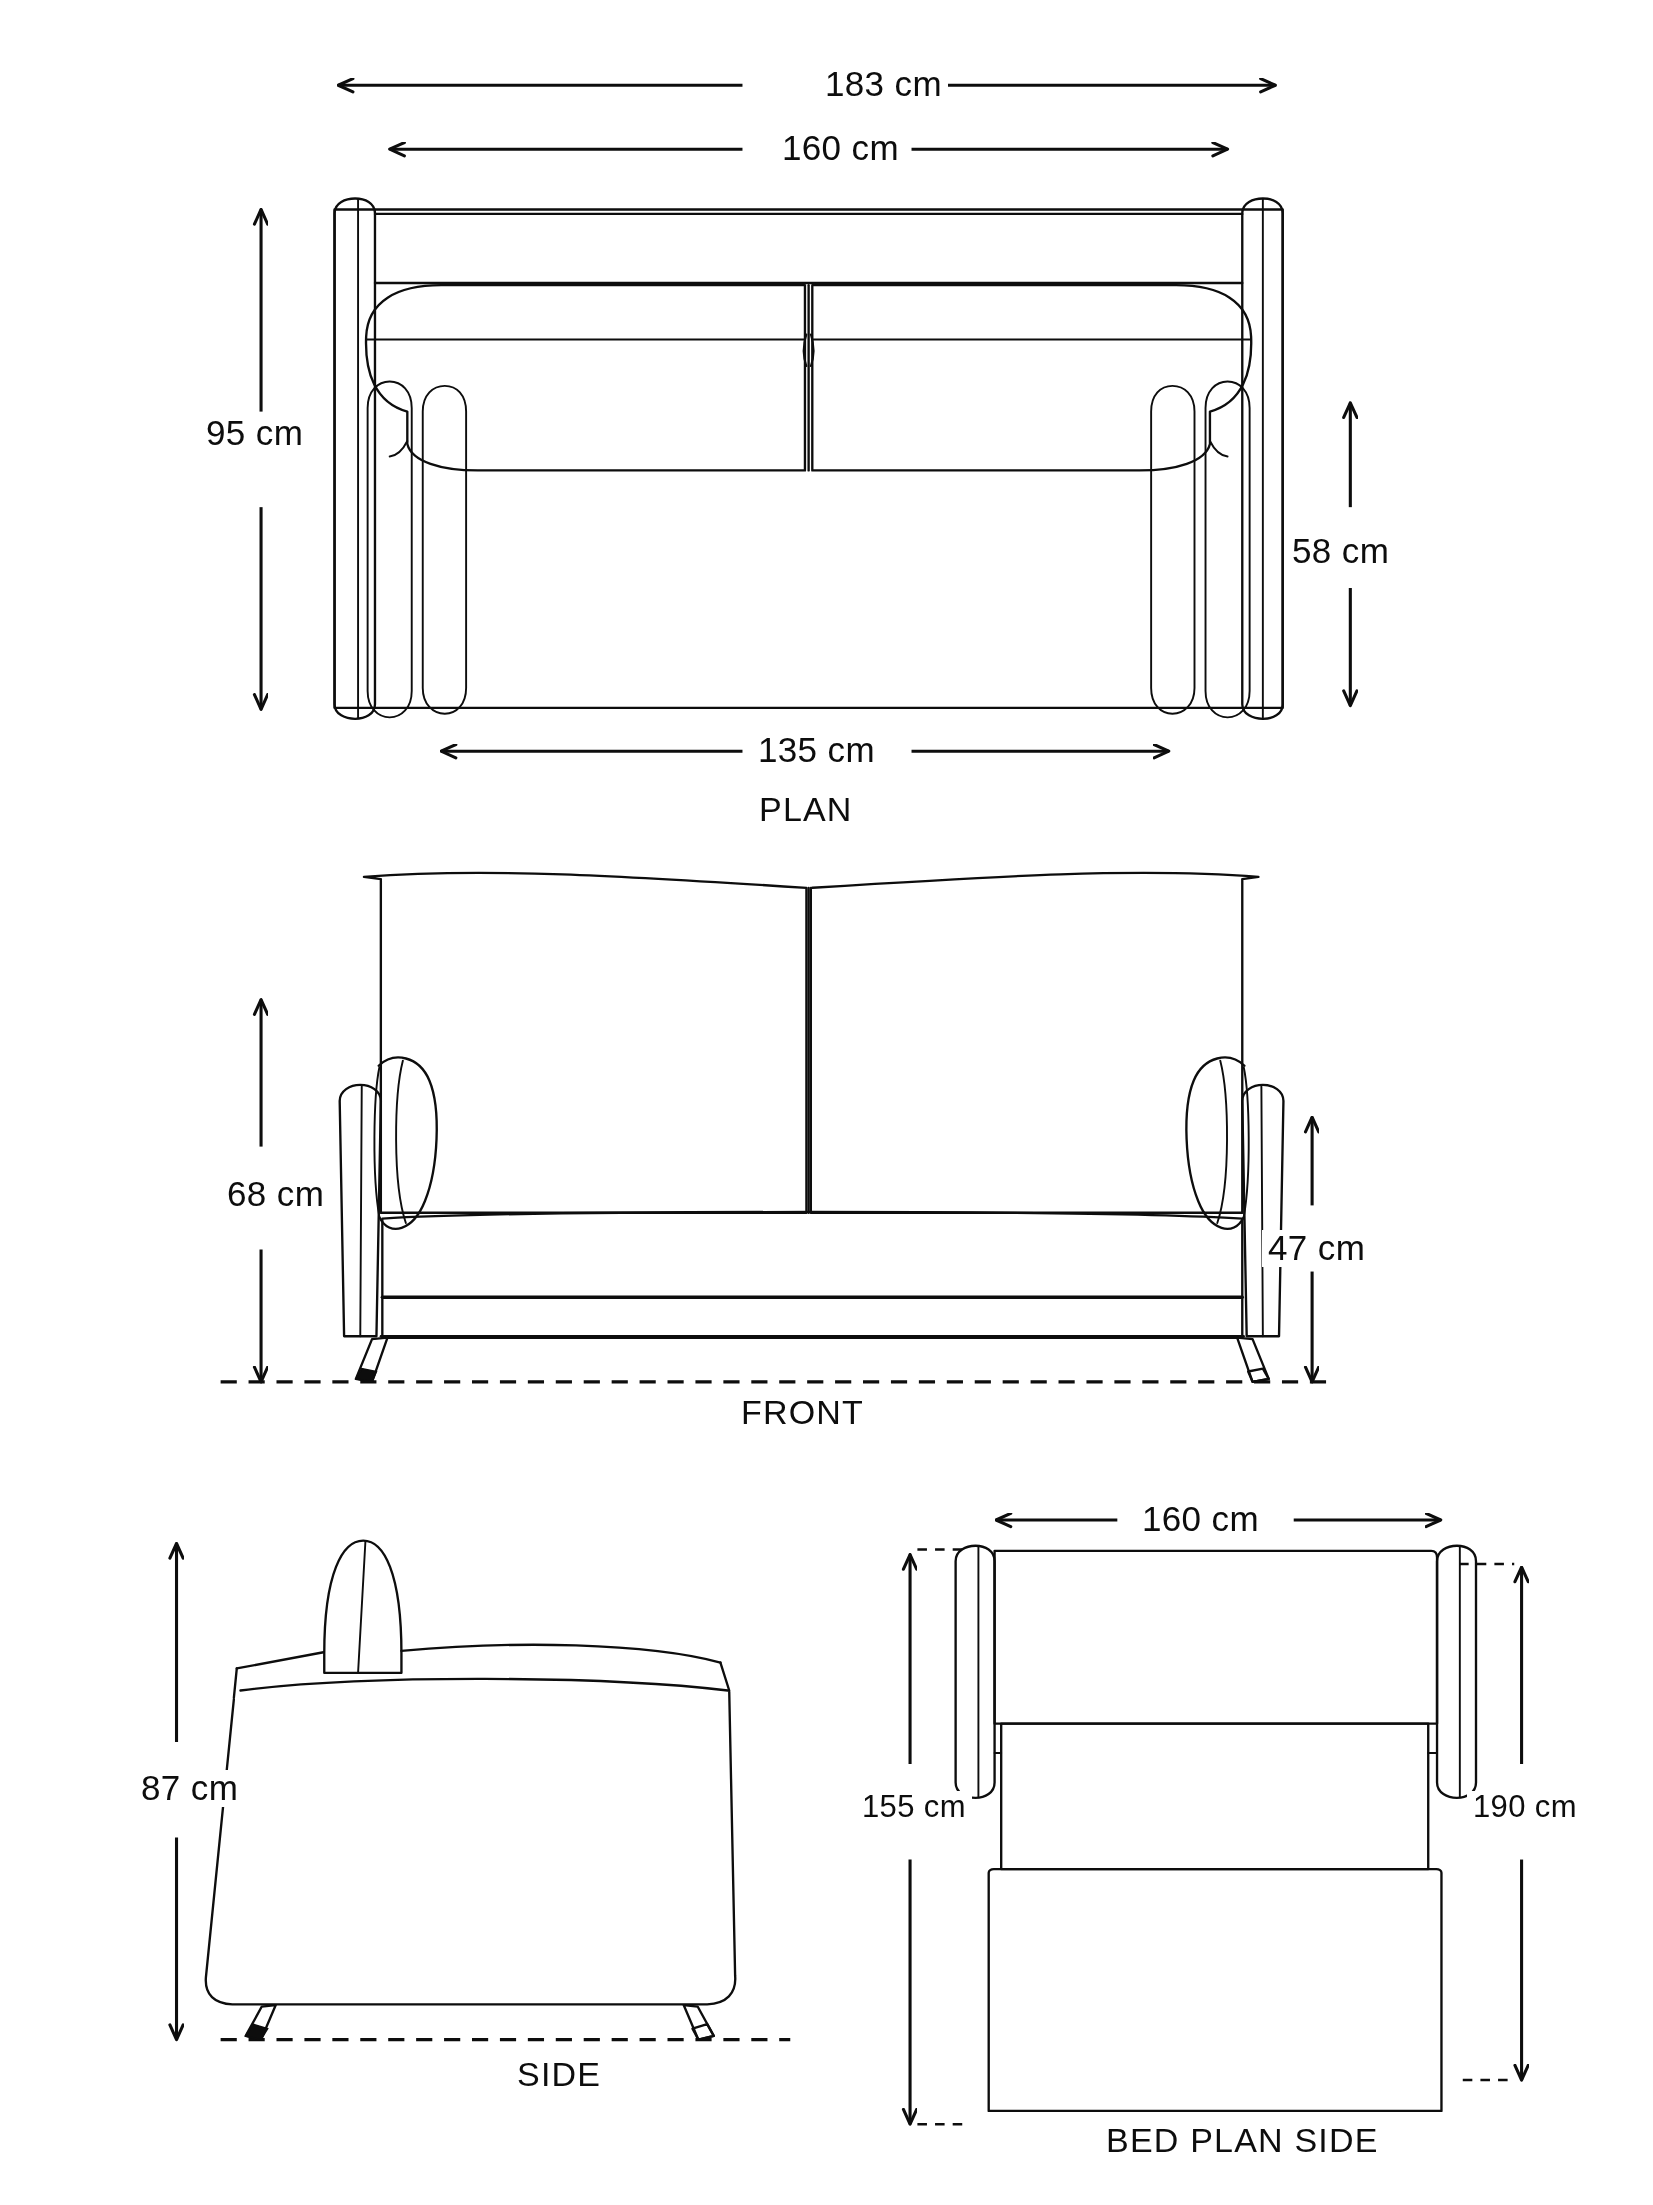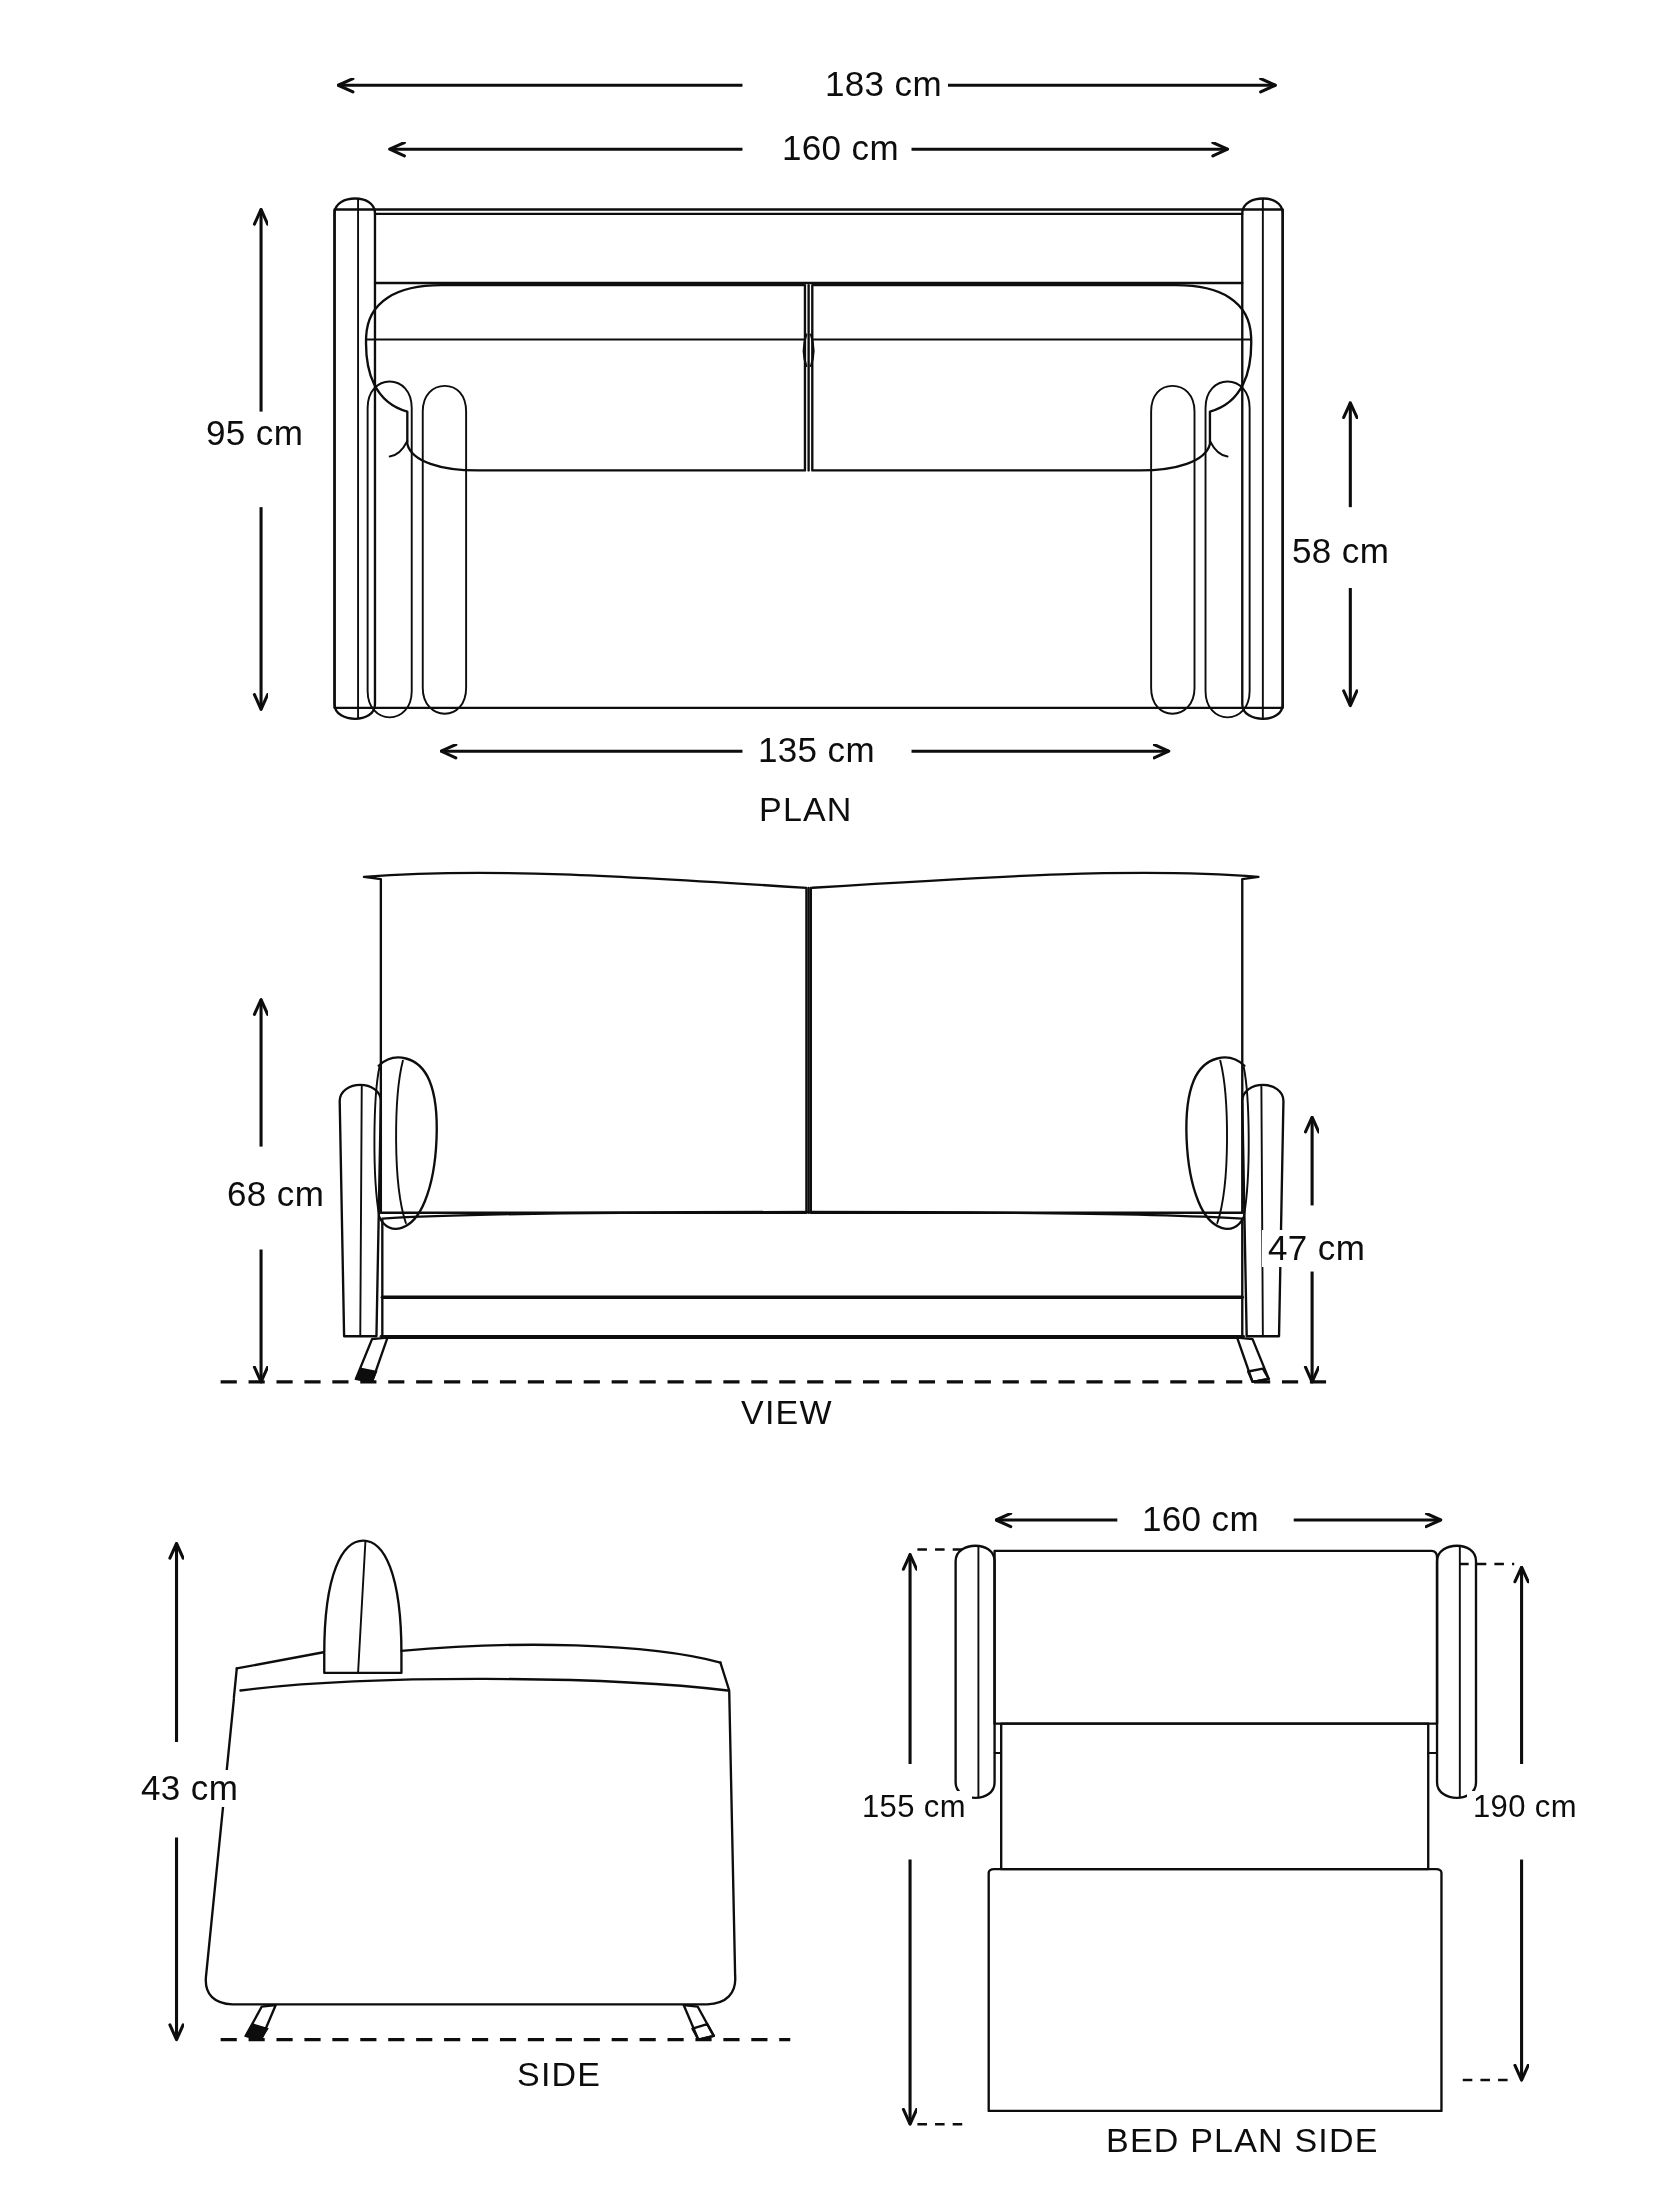--- a/index.html
+++ b/index.html
@@ -293,23 +293,23 @@
   <div class="dim-label" style="left:1286px; top:533px;">58 cm</div>
 
   <div class="dim-label" style="left:752px; top:732px;">135 cm</div>
 
   <div class="view-caption" style="left:759px; top:790px;">PLAN</div>
 
   <div class="dim-label" style="left:221px; top:1176px;">68 cm</div>
 
   <div class="dim-label" style="left:1262px; top:1230px;">47 cm</div>
 
-  <div class="view-caption" style="left:741px; top:1393px;">VIEW</div>
-
-  <div class="dim-label" style="left:135px; top:1770px;">43 cm</div>
+  <div class="view-caption" style="left:741px; top:1393px;">FRONT</div>
+
+  <div class="dim-label" style="left:135px; top:1770px;">87 cm</div>
 
   <div class="view-caption" style="left:473px; top:2055px;margin-left:44px;">SIDE</div>
 
   <div class="dim-label" style="left:1136px; top:1501px;">160 cm</div>
 
   <div class="dim-label small" style="left:856px; top:1791px;">155 cm</div>
 
   <div class="dim-label small" style="left:1467px; top:1791px;">190 cm</div>
 
   <div class="view-caption" style="left:1106px; top:2121px;">BED PLAN SIDE</div>

